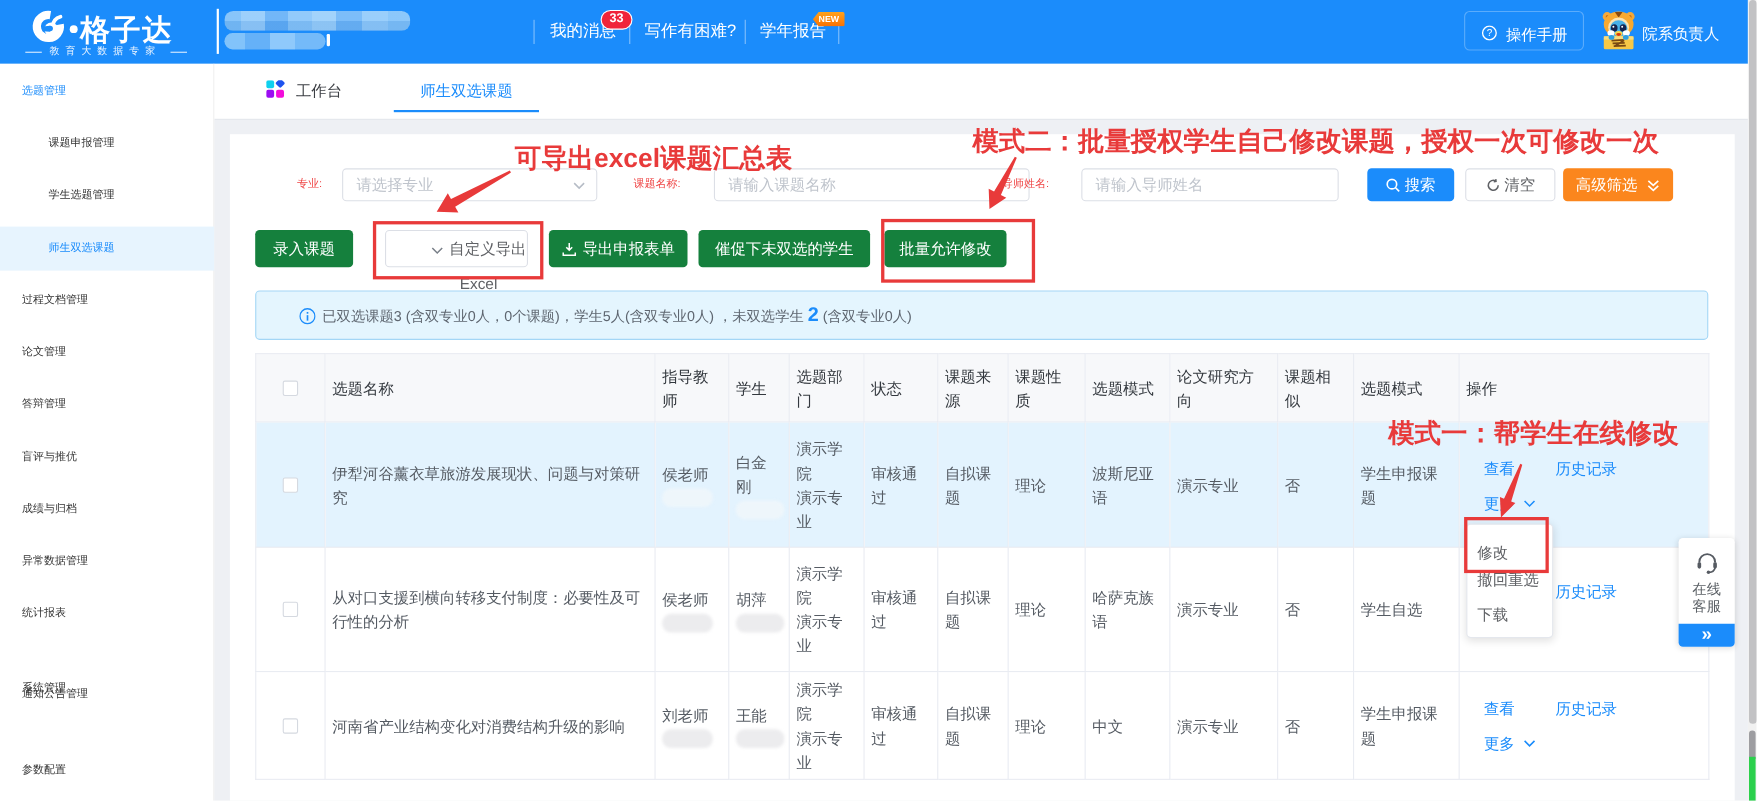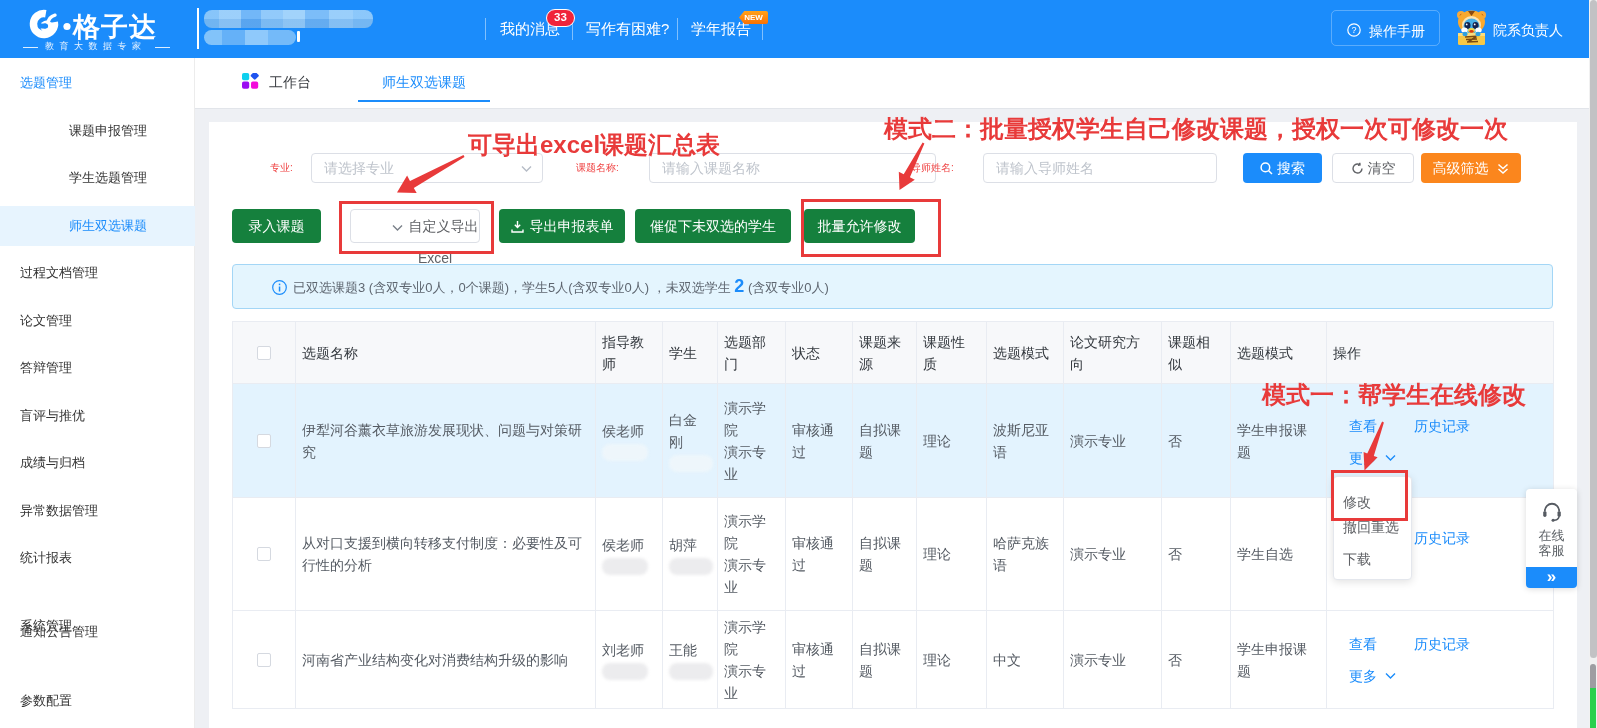--- a/index.html
+++ b/index.html
@@ -9,23 +9,23 @@
 
 #header{position:absolute;left:0;top:0;width:1589px;height:58px;background:#1b8cfb;color:#fff;}
 #hsep{position:absolute;left:197px;top:8px;width:2px;height:41px;background:#fff;}
 .redact{position:absolute;border-radius:8px;filter:blur(.4px);}
 .navsep{position:absolute;top:18px;width:1px;height:22px;background:rgba(255,255,255,.45);}
 .navtxt{position:absolute;top:21px;color:#fff;font-size:15px;line-height:16px;white-space:nowrap;}
 #badge{position:absolute;left:546px;top:9px;width:29px;height:18px;background:#f0243a;border:1.5px solid #fff;border-radius:9px;color:#fff;font-size:11.5px;font-weight:bold;text-align:center;line-height:15px;}
 #newtag{position:absolute;left:739px;top:11px;width:29px;height:13px;background:linear-gradient(180deg,#ffa21c,#f97102);color:#fff;font-size:8px;font-weight:bold;text-align:center;line-height:13px;clip-path:polygon(0 50%,18% 0,100% 0,100% 100%,18% 100%);border-radius:2px;}
 
 #sidebar{position:absolute;left:0;top:58px;width:195px;height:670px;background:#fff;border-right:1px solid #ececec;}
-.sitem{position:absolute;left:0;width:228px;height:48px;line-height:48px;color:#333;font-size:13px;}
+.sitem{position:absolute;left:0;width:228px;height:48px;line-height:48px;color:#333;font-size:10px;}
 .sitem .t1{margin-left:20px;}
-.sitem .t2{margin-left:69px;}
+.sitem .t2{margin-left:44px;}
 .caret{position:absolute;right:18px;top:50%;margin-top:-4px;width:9px;height:9px;}
 
 #tabbar{position:absolute;left:195px;top:58px;width:1394px;height:51px;background:#fff;border-bottom:1px solid #e2e5ea;}
 
 #content{position:absolute;left:195px;top:109px;width:1394px;height:619px;background:#eef0f4;}
 #panel{position:absolute;left:14px;top:13px;width:1368px;height:606px;background:#fff;}
 
 .lbl{position:absolute;color:#ef4444;font-size:10px;line-height:30px;height:30px;}
 .inp{position:absolute;height:30px;border:1px solid #dcdfe6;border-radius:4px;background:#fff;color:#bfc4cc;font-size:14px;line-height:28px;padding-left:12px;}
 .btn{position:absolute;height:34px;border-radius:4px;background:#15803d;color:#fff;font-size:14px;text-align:center;line-height:34px;}

